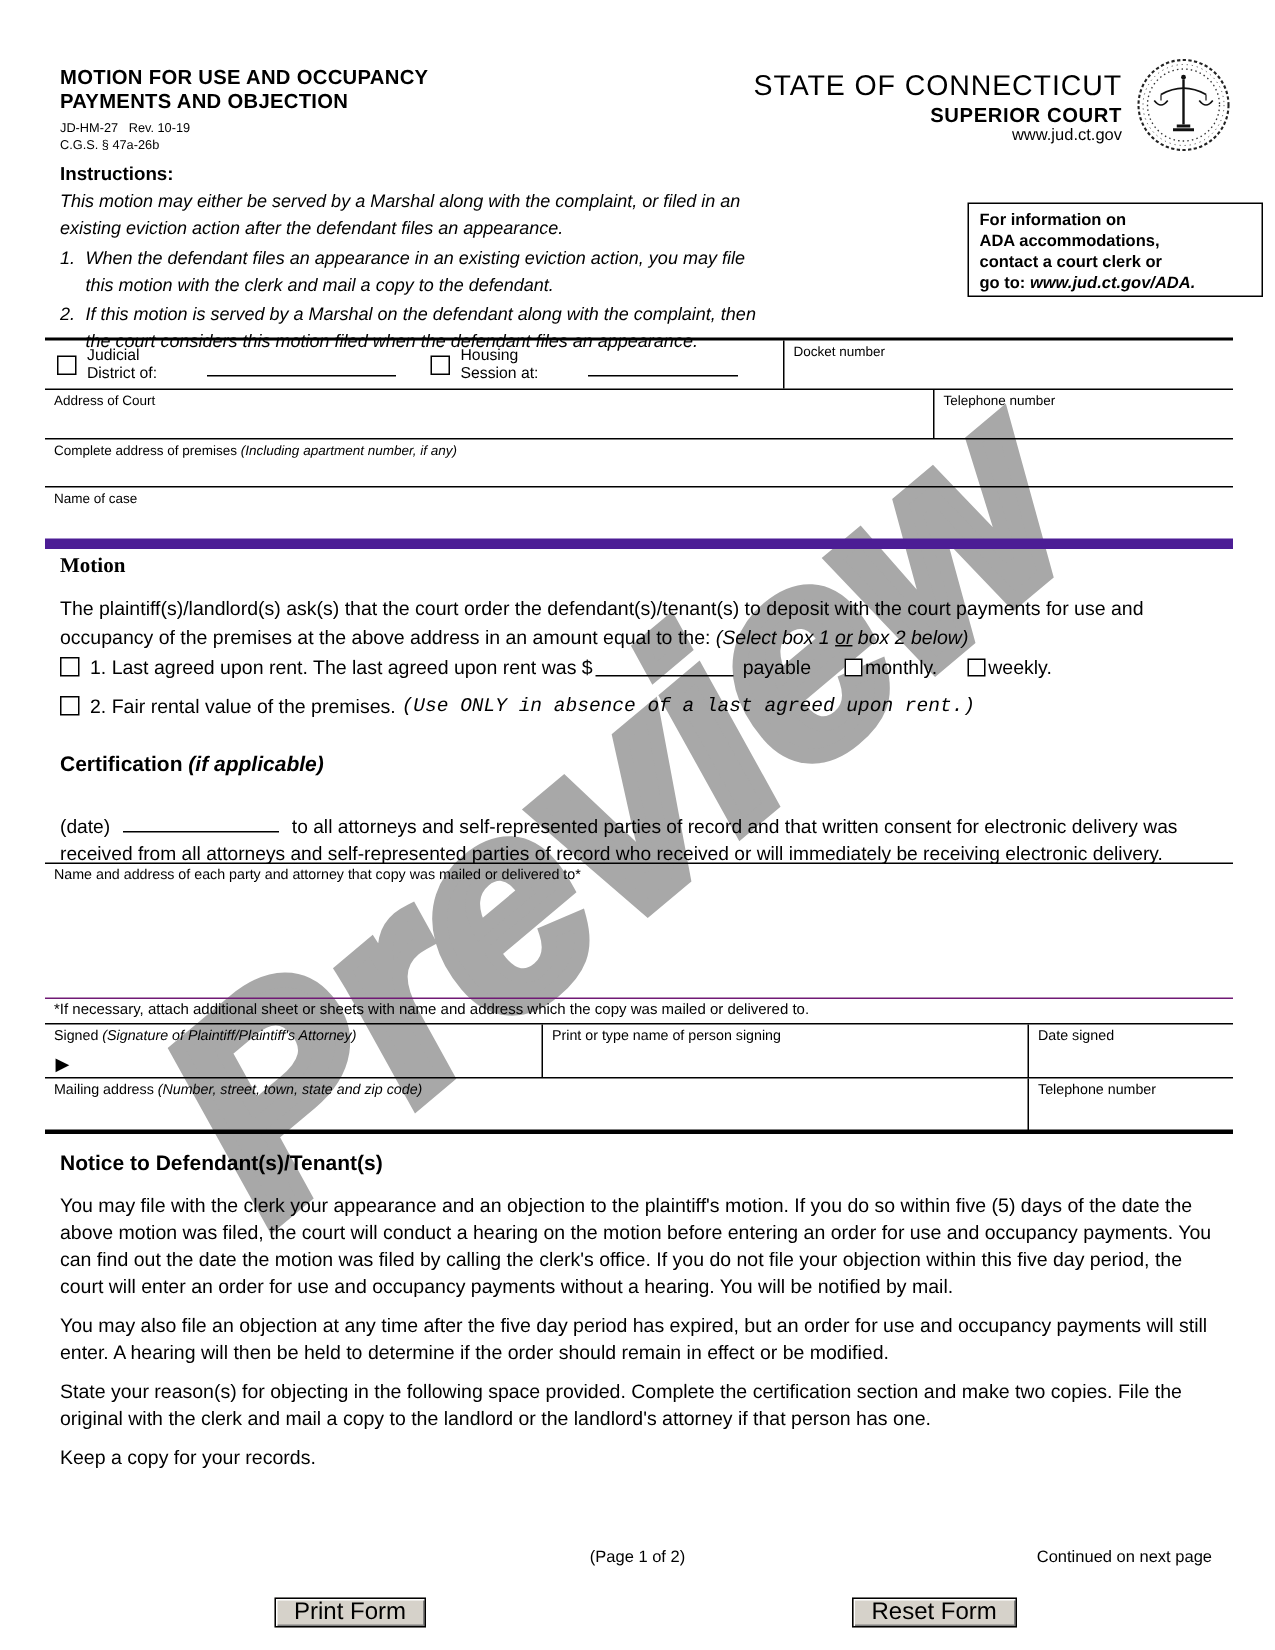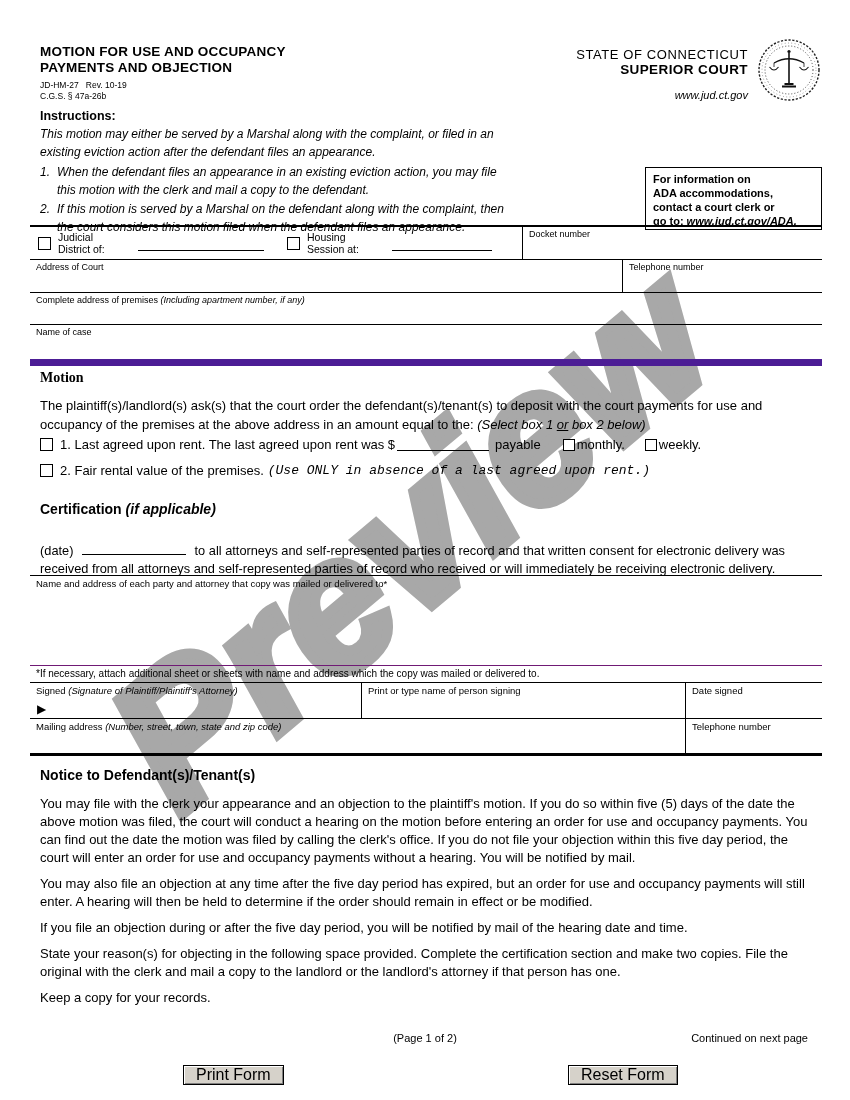--- a/index.html
+++ b/index.html
@@ -21,37 +21,37 @@
     white-space:nowrap; pointer-events:none;
   }
 
   
   .hdr-left { position:absolute; left:40px; top:44px; }
   .title { font-size:13.5px; font-weight:bold; line-height:16px; letter-spacing:.2px; }
   .formno { font-size:8.5px; margin-top:4px; white-space:pre; }
   .statute { font-size:8.5px; margin-top:1px; }
 
   .hdr-right { position:absolute; right:102px; top:47px; text-align:right; }
-  .state-line { font-size:13px; letter-spacing:.6px; }
+  .state-line { font-size:19px; letter-spacing:.6px; }
   .court-line { font-size:13.5px; font-weight:bold; letter-spacing:.4px; }
-  .site-line { font-size:11px; font-style:italic; margin-top:12px; }
+  .site-line { font-size:11px; margin-top:0; }
   .seal { position:absolute; right:28px; top:38px; width:66px; height:64px; }
 
   
   .instr-head { position:absolute; left:40px; top:109px; font-size:12.5px; font-weight:bold; }
   .instr-body { position:absolute; left:40px; top:126px; width:482px;
                 font-size:12px; line-height:17.5px; font-style:italic; }
   .instr-intro { margin-bottom:3px; }
   .instr-item { display:flex; margin-top:2px; }
   .instr-num { width:17px; flex:0 0 17px; }
   .instr-text { width:458px; }
 
-  .ada-box { position:absolute; left:645px; top:135px; width:177px; height:63px;
+  .ada-box { position:absolute; left:645px; top:135px; width:197px; height:63px;
              border:1px solid #000; padding:4px 7px;
-             font-size:11px; line-height:14px; font-weight:bold;margin-top:32px; }
+             font-size:11px; line-height:14px; font-weight:bold; }
   .ada-box i { font-style:italic;text-align:center; }
 
   
   .ftable { position:absolute; left:30px; top:225px; width:792px;
             border-top:2px solid #000; border-bottom:7px solid #4c1d95; }
   .frow { position:relative; border-bottom:1px solid #000; }
   .frow:last-child { border-bottom:none; }
   .r1 { height:33px; } .r2 { height:33px; } .r3 { height:32px; } .r4 { height:34px; }
   .cell-label { font-size:9px; padding:2px 0 0 6px; }
   .cell-label i { font-style:italic; }
@@ -263,21 +263,20 @@
           <div class="cell-label">Telephone number</div>
         </div>
       </div>
     </div>
     <div class="rule-double"></div>
 
     <div class="sect-head notice-head">Notice to Defendant(s)/Tenant(s)</div>
     <div class="notice-body">
       <p>You may file with the clerk your appearance and an objection to the plaintiff's motion. If you do so within five (5) days of the date the above motion was filed, the court will conduct a hearing on the motion before entering an order for use and occupancy payments. You can find out the date the motion was filed by calling the clerk's office. If you do not file your objection within this five day period, the court will enter an order for use and occupancy payments without a hearing. You will be notified by mail.</p>
       <p>You may also file an objection at any time after the five day period has expired, but an order for use and occupancy payments will still enter. A hearing will then be held to determine if the order should remain in effect or be modified.</p>
-      <p>If you file an objection during or after the five day period, you will be notified by mail of the hearing date and time.</p>
       <p>State your reason(s) for objecting in the following space provided. Complete the certification section and make two copies. File the original with the clerk and mail a copy to the landlord or the landlord's attorney if that person has one.</p>
       <p>Keep a copy for your records.</p>
     </div>
 
     <div class="page-ind">(Page 1 of 2)</div>
     <div class="continued">Continued on next page</div>
     <button class="winbtn btn-print">Print Form</button>
     <button class="winbtn btn-reset">Reset Form</button>
 
   </div>

